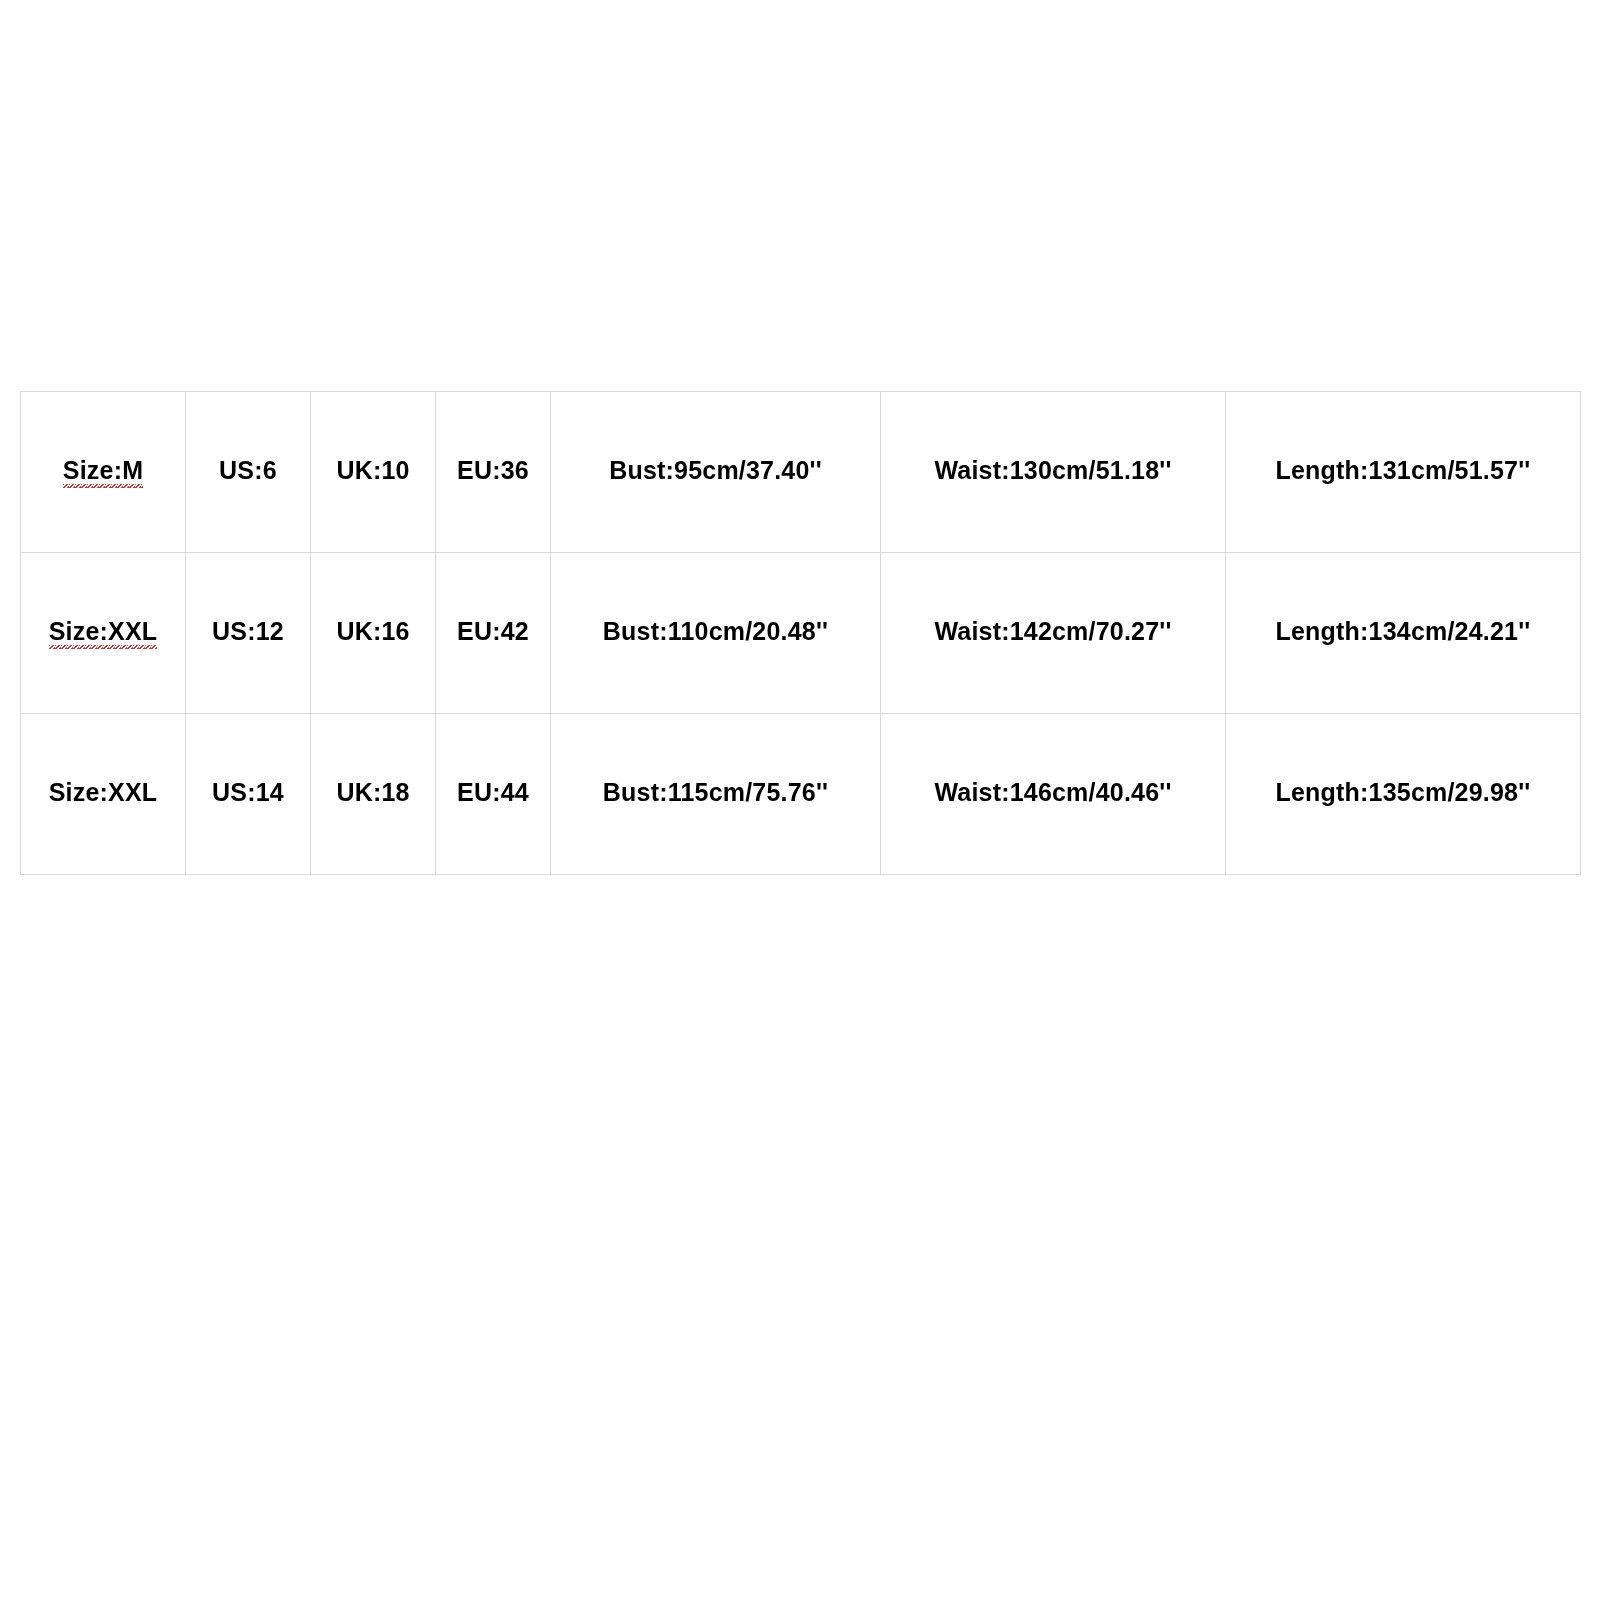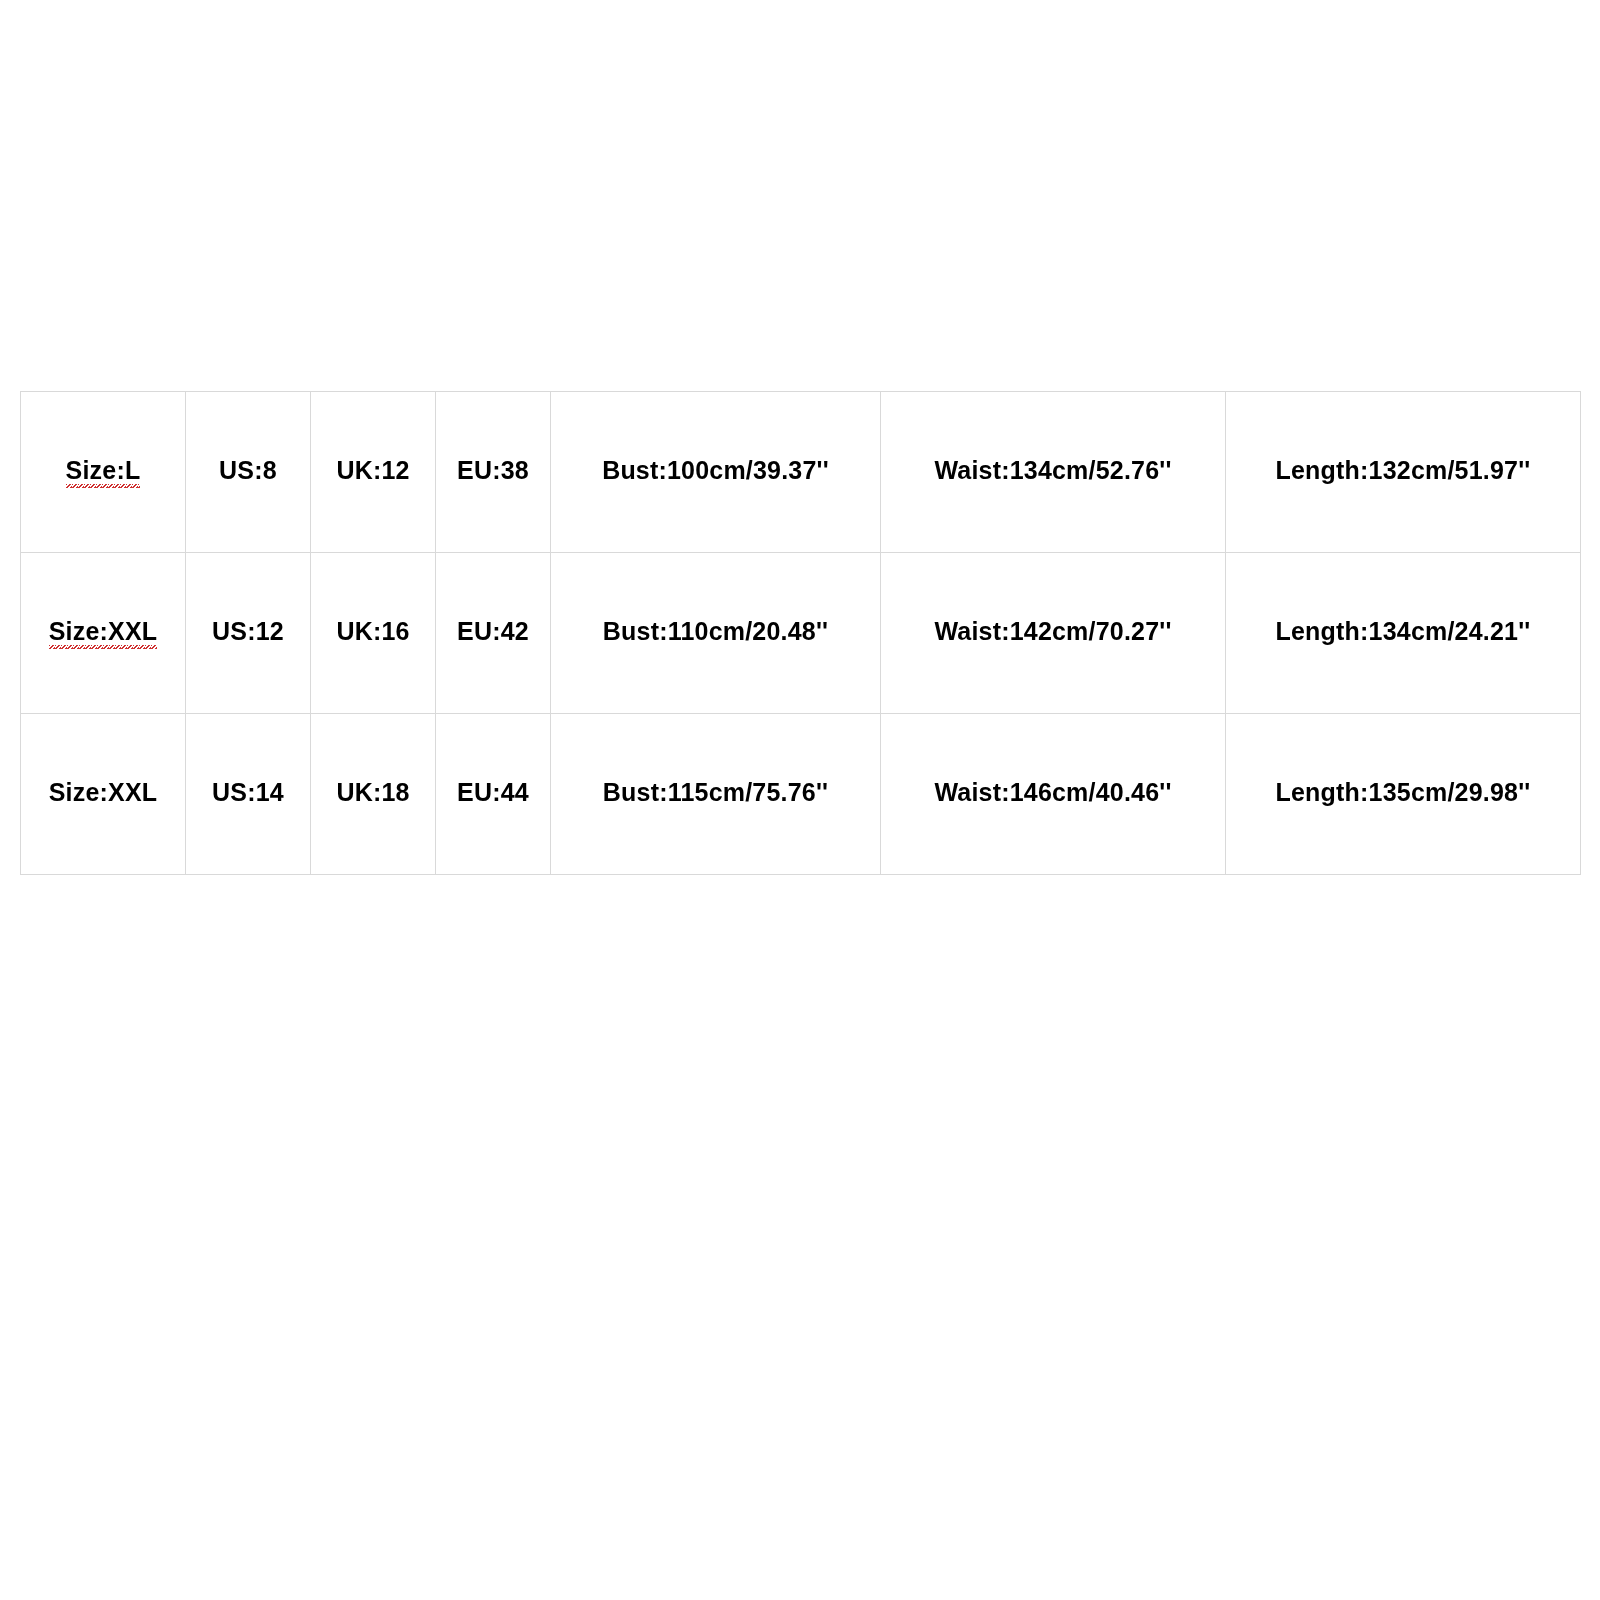--- a/index.html
+++ b/index.html
@@ -77,27 +77,27 @@
       <col class="c-size">
       <col class="c-us">
       <col class="c-uk">
       <col class="c-eu">
       <col class="c-bust">
       <col class="c-waist">
       <col class="c-length">
     </colgroup>
     <tbody>
       <tr>
-        <td><span class="misspelled">Size:L</span></td>
-        <td><span class="plain">US:8</span></td>
-        <td><span class="plain">UK:12</span></td>
-        <td><span class="plain">EU:38</span></td>
-        <td><span class="plain">Bust:100cm/39.37''</span></td>
-        <td><span class="plain">Waist:134cm/52.76''</span></td>
-        <td><span class="plain">Length:132cm/51.97''</span></td>
+        <td><span class="misspelled">Size:M</span></td>
+        <td><span class="plain">US:6</span></td>
+        <td><span class="plain">UK:10</span></td>
+        <td><span class="plain">EU:36</span></td>
+        <td><span class="plain">Bust:95cm/37.40''</span></td>
+        <td><span class="plain">Waist:130cm/51.18''</span></td>
+        <td><span class="plain">Length:131cm/51.57''</span></td>
       </tr>
       <tr>
         <td><span class="misspelled">Size:XXL</span></td>
         <td><span class="plain">US:12</span></td>
         <td><span class="plain">UK:16</span></td>
         <td><span class="plain">EU:42</span></td>
         <td><span class="plain">Bust:110cm/20.48''</span></td>
         <td><span class="plain">Waist:142cm/70.27''</span></td>
         <td><span class="plain">Length:134cm/24.21''</span></td>
       </tr>

